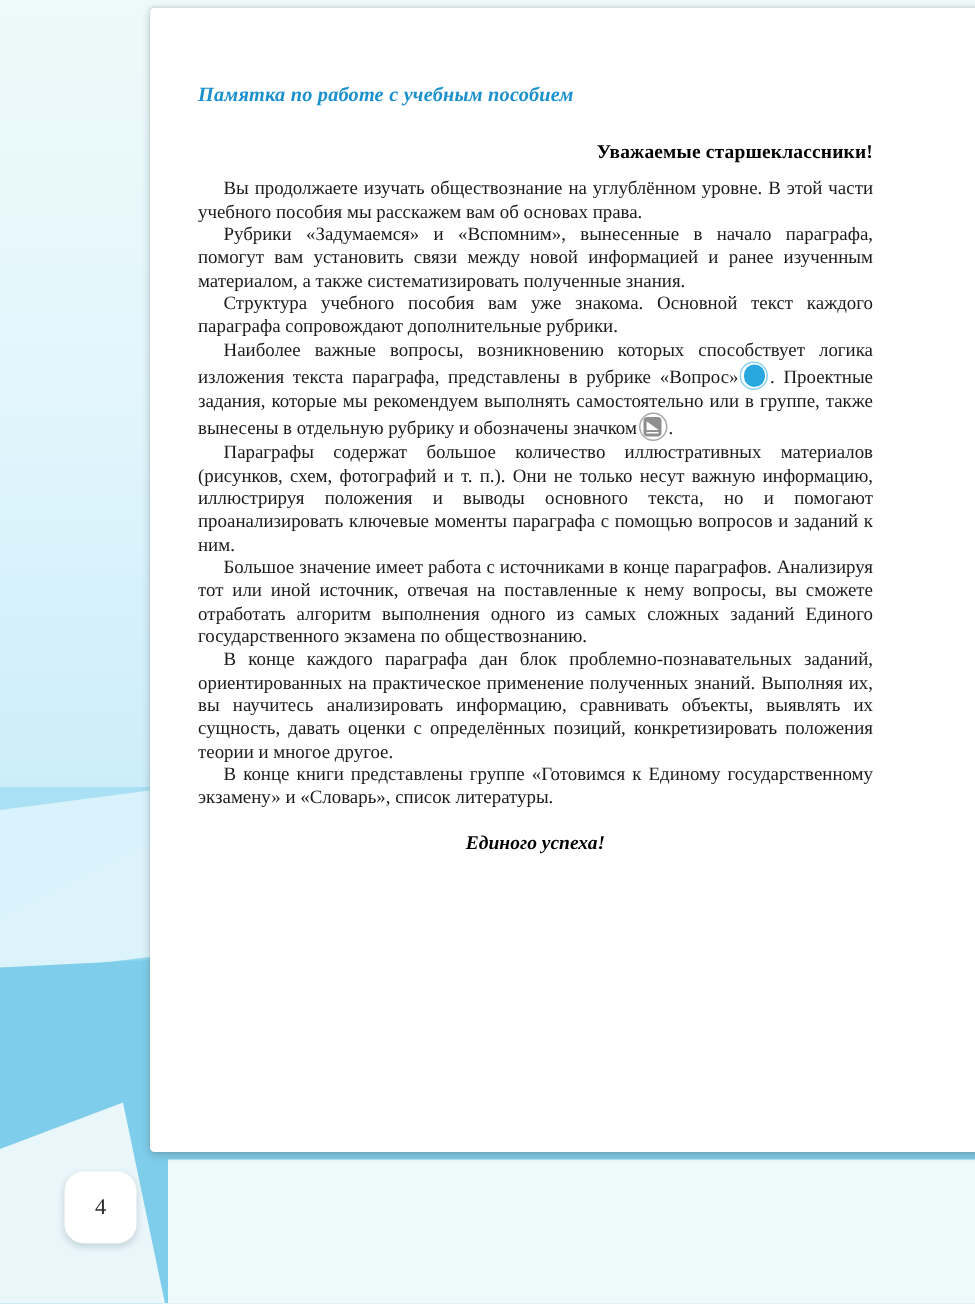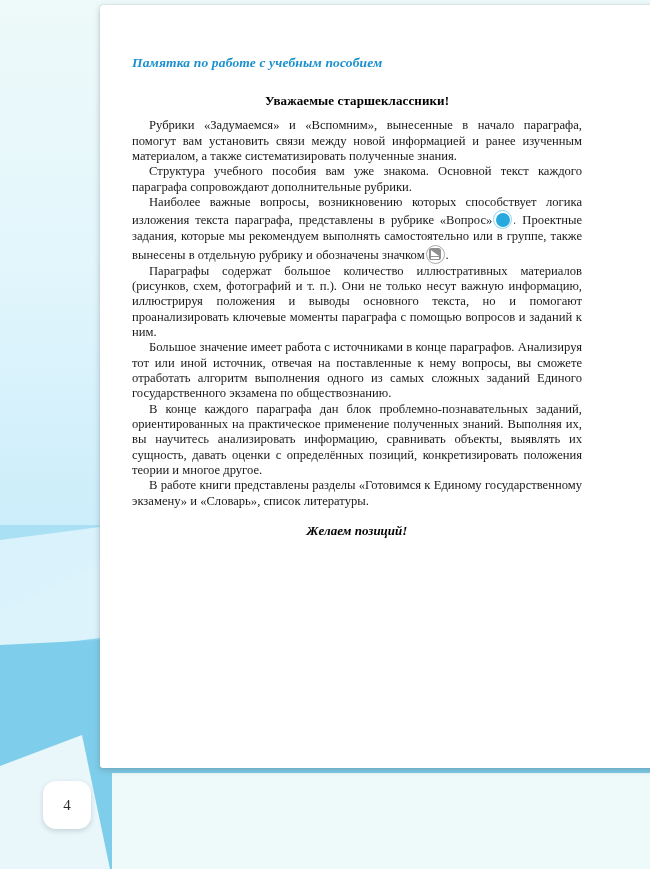--- a/index.html
+++ b/index.html
@@ -47,21 +47,21 @@
     color: #1a90cf;
     font-weight: bold;
     font-style: italic;
     font-size: 13.5px;
     letter-spacing: 0.15px;
     margin: 0 0 22px 0;
     line-height: 1.2;
   }
 
   .salutation {
-    text-align: center;
+    text-align: right;
     font-weight: bold;
     font-size: 13px;
     margin: 0 0 9px 0;
     letter-spacing: 0.1px;
   }
 
   p.body-par {
     margin: 0;
     font-size: 12.6px;
     line-height: 15.35px;
@@ -206,34 +206,35 @@
   <rect x="0" y="0" width="100" height="10" fill="#eefaf9"></rect>
 </svg>
 
 <div id="page-sheet">
   <div id="page-inner">
 
     <h1 class="doc-title">Памятка по работе с учебным пособием</h1>
 
     <p class="salutation">Уважаемые старшеклассники!</p>
 
+    <p class="body-par">Вы продолжаете изучать обществознание на углублённом уровне. В этой части учебного пособия мы расскажем вам об основах права.</p>
 
     <p class="body-par">Рубрики «Задумаемся» и «Вспомним», вынесенные в начало параграфа, помогут вам установить связи между новой информацией и ранее изученным материалом, а также систематизировать полученные знания.</p>
 
     <p class="body-par">Структура учебного пособия вам уже знакома. Основной текст каждого параграфа сопровождают дополнительные рубрики.</p>
 
     <p class="body-par"><span>Наиболее важные вопросы, возникновению которых способствует логика изложения текста параграфа, представлены в рубрике «Вопрос»</span><span class="icon-question"><span class="ring"></span><span class="disc">?</span></span><span>. Проектные задания, которые мы рекомендуем выполнять самостоятельно или в группе, также вынесены в отдельную рубрику и обозначены значком</span><span class="icon-project"><span class="ring"></span><span class="plate"></span></span><span>.</span></p>
 
     <p class="body-par">Параграфы содержат большое количество иллюстративных материалов (рисунков, схем, фотографий и т. п.). Они не только несут важную информацию, иллюстрируя положения и выводы основного текста, но и помогают проанализировать ключевые моменты параграфа с помощью вопросов и заданий к ним.</p>
 
     <p class="body-par">Большое значение имеет работа с источниками в конце параграфов. Анализируя тот или иной источник, отвечая на поставленные к нему вопросы, вы сможете отработать алгоритм выполнения одного из самых сложных заданий Единого государственного экзамена по обществознанию.</p>
 
     <p class="body-par">В конце каждого параграфа дан блок проблемно-познавательных заданий, ориентированных на практическое применение полученных знаний. Выполняя их, вы научитесь анализировать информацию, сравнивать объекты, выявлять их сущность, давать оценки с определённых позиций, конкретизировать положения теории и многое другое.</p>
 
-    <p class="body-par">В работе книги представлены разделы «Готовимся к Единому государственному экзамену» и «Словарь», список литературы.</p>
-
-    <p class="closing">Желаем позиций!</p>
+    <p class="body-par">В конце книги представлены группе «Готовимся к Единому государственному экзамену» и «Словарь», список литературы.</p>
+
+    <p class="closing">Единого успеха!</p>
   </div>
 </div>
 
 <div id="page-number-chip">
   <span>4</span>
 </div>
 
 </body></html>

